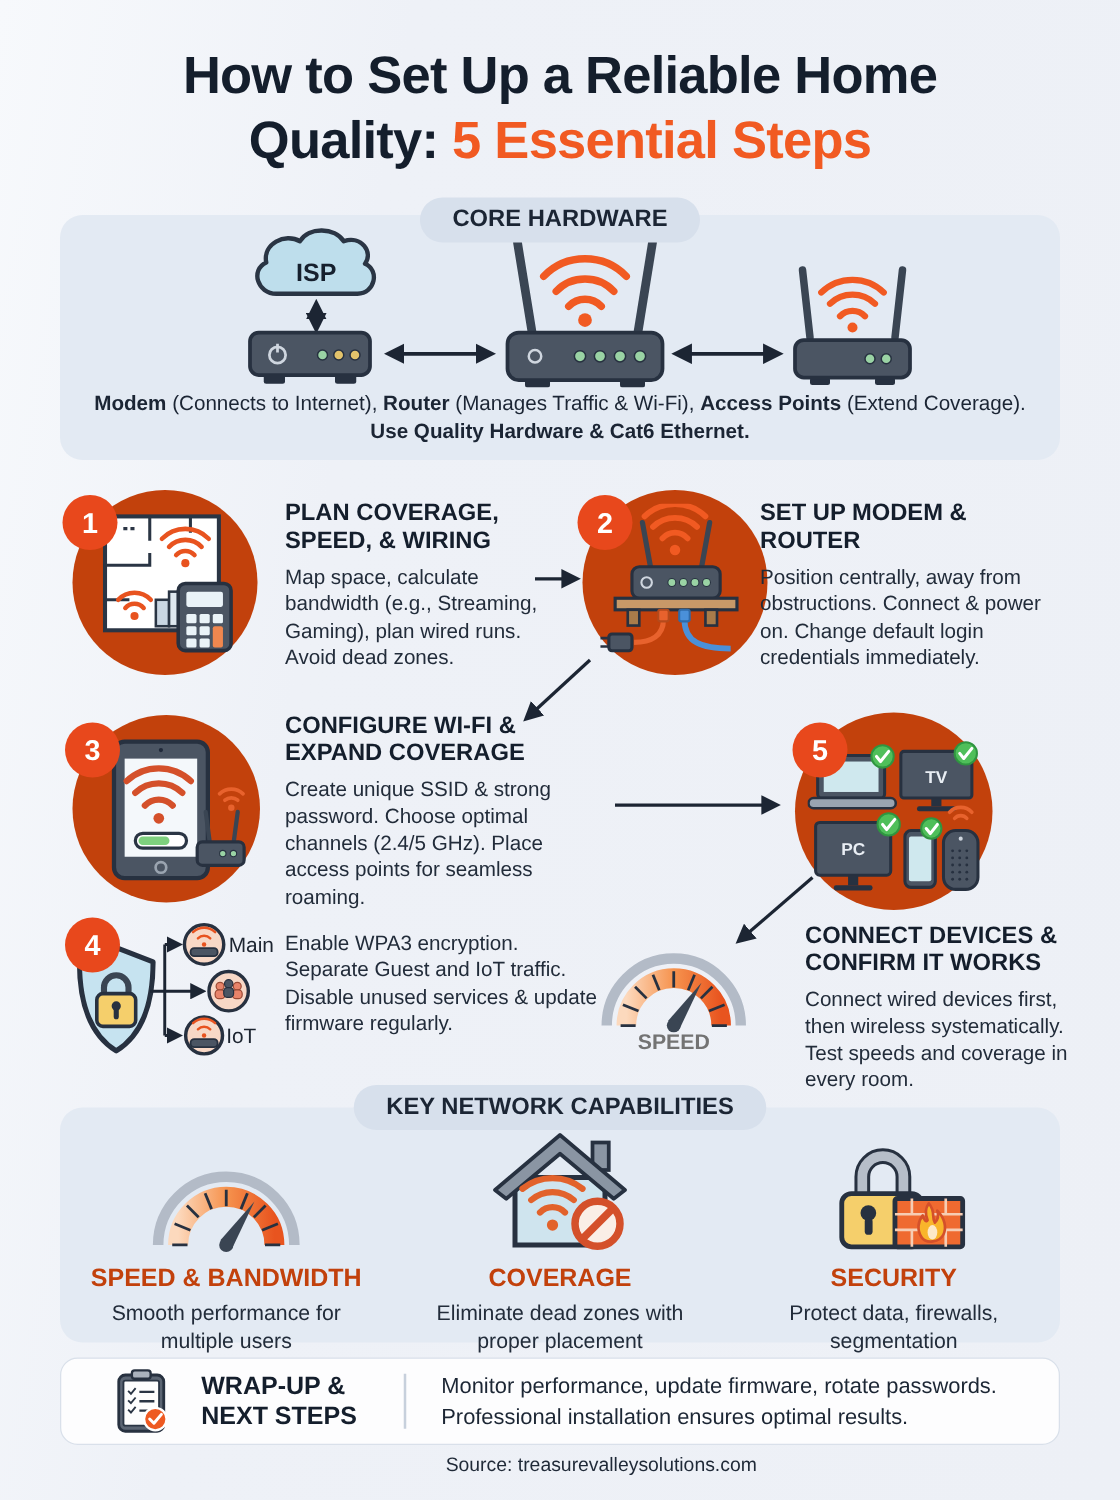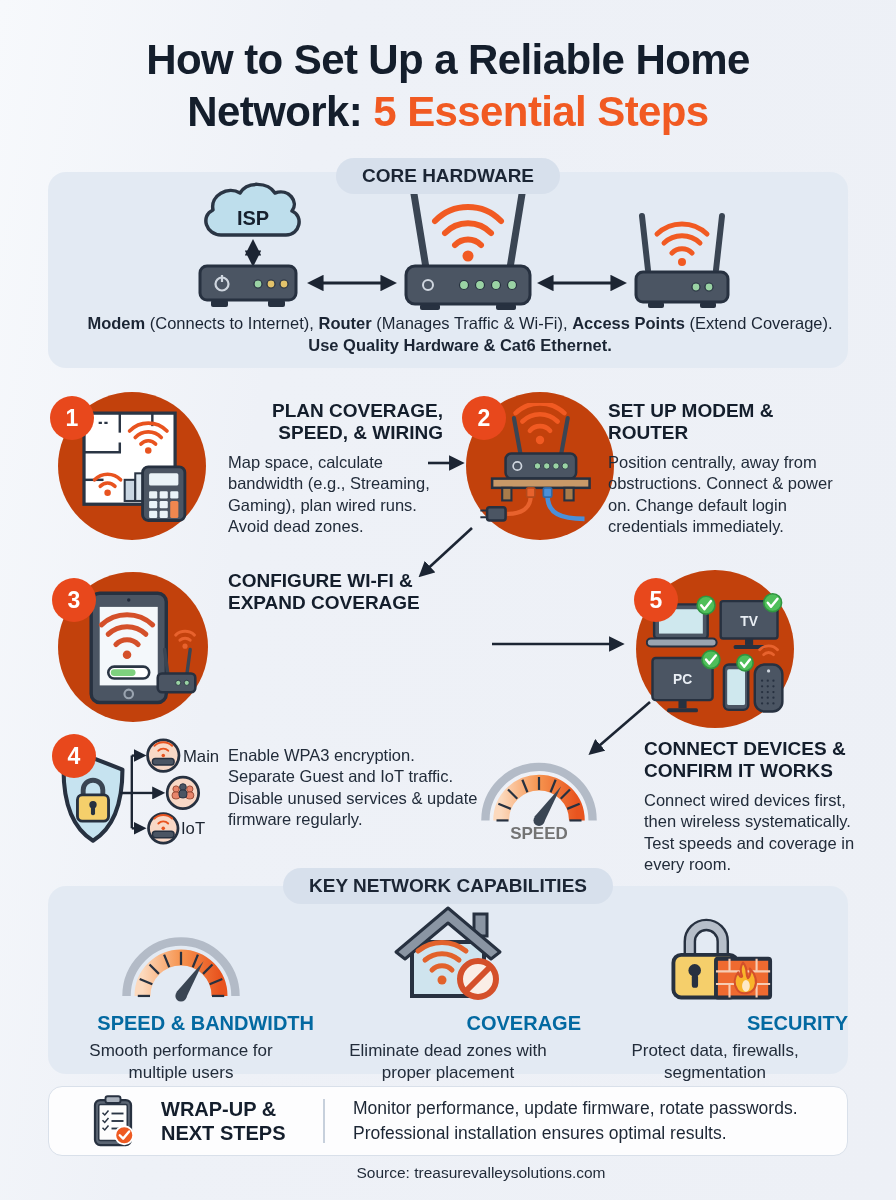--- a/index.html
+++ b/index.html
@@ -16,41 +16,41 @@
            font-size:42px; font-weight:800; letter-spacing:-0.6px; line-height:1.24; color:#141e2c; }
   .title .accent { color:#f15a22; }
 
   .pill { position:absolute; left:50%; transform:translateX(-50%);
           background:#d7e0ec; border-radius:22px; padding:7px 26px;
           font-size:19px; font-weight:700; color:#1b2534; z-index:2; white-space:nowrap; }
 
   .panel { position:absolute; left:48px; width:800px; background:#e3eaf3; border-radius:18px; }
   .core-panel { top:172px; height:196px; }
   .core-diagram { position:absolute; left:0; top:6px; width:800px; height:132px; }
-  .core-caption { position:absolute; top:140px; left:12px; width:100%; text-align:center;
+  .core-caption { position:absolute; top:140px; left:0; width:100%; text-align:center;
                   font-size:16.5px; line-height:1.34; color:#1b2534; }
   .core-caption b { font-weight:700; }
 
   .badge { position:absolute; width:44px; height:44px; border-radius:50%; background:#e8481c;
            color:#fff; display:flex; align-items:center; justify-content:center;
            font-size:23px; font-weight:700; z-index:3; }
   .step-circle { position:absolute; border-radius:50%; background:#c2410c;
                  display:flex; align-items:center; justify-content:center; }
   .step-text { position:absolute; }
   .step-text h3 { font-size:19px; font-weight:800; line-height:1.18; color:#141e2c; }
   .step-text p  { margin-top:7px; font-size:16.5px; line-height:1.3; color:#222c3a; }
   .nowrap h3 { white-space:nowrap; }
   .flow-arrows { position:absolute; left:0; top:0; width:896px; height:1200px; pointer-events:none; }
   .net-svg, .shield-svg, .gauge-svg { position:absolute; }
   .gauge-label { position:absolute; text-align:center; font-size:17px; font-weight:800; color:#737373; }
 
   .caps-panel { top:886px; height:188px; }
   .cap-col { position:absolute; top:16px; width:266px; text-align:center; }
   .cap-icon-box { height:100px; display:flex; align-items:flex-end; justify-content:center; }
-  .cap-col h3 { margin-top:10px; font-size:20px; font-weight:800; color:#0369a1;text-align:right; }
+  .cap-col h3 { margin-top:10px; font-size:20px; font-weight:800; color:#c2410c; }
   .cap-col p { margin:5px auto 0; font-size:17px; line-height:1.3; color:#222c3a; }
   .cap-body-1 { width:200px; } .cap-body-2 { width:240px; } .cap-body-3 { width:205px; }
 
   .wrapup { position:absolute; left:48px; top:1086px; width:800px; height:70px;
             background:#fdfdfe; border:1.5px solid #d9e0ea; border-radius:14px;
             display:flex; align-items:center; }
   .wrapup .clip { margin-left:40px; flex:0 0 auto; }
   .wrapup h3 { margin-left:24px; width:140px; font-size:20px; font-weight:800; line-height:1.2; color:#141e2c; }
   .wrapup .vdiv { width:2px; height:44px; background:#c7d0dc; margin-left:22px; flex:0 0 auto; }
   .wrapup p { margin-left:28px; width:474px; font-size:17.5px; line-height:1.42; color:#1c2634; }
@@ -58,21 +58,21 @@
   .source { position:absolute; top:1164px; left:0; width:100%; text-align:center;
             font-size:15.5px; color:#1f2937;margin-left:33px; }
 </style>
 </head>
 <body>
 
 <div class="page">
 
   <h1 class="title">
     <span>How to Set Up a Reliable Home</span><br>
-    <span>Network:</span>
+    <span>Quality:</span>
     <span class="accent">5 Essential Steps</span>
   </h1>
 
   <div class="pill" style="top:158px;">CORE HARDWARE</div>
   <section class="panel core-panel">
     <svg class="core-diagram" viewBox="0 0 800 132">
       <defs>
         <marker id="ah1" viewBox="0 0 10 10" refX="7" refY="5" markerWidth="5.5" markerHeight="5.5" orient="auto-start-reverse">
           <path d="M0,0L10,5L0,10Z" fill="#1c2533"></path>
         </marker>
@@ -184,21 +184,21 @@
         <rect x="96" y="130" width="10" height="9" rx="1.5" fill="#eaf3f8"></rect>
           <rect x="109" y="130" width="10" height="9" rx="1.5" fill="#eaf3f8"></rect>
         <rect x="122" y="118" width="10" height="21" rx="2" fill="#f0874f"></rect>
       </g>
     </svg>
   </div>
   <div class="badge" style="left:50px;top:396px;">
     <span>1</span>
   </div>
   <div class="step-text" style="left:228px;top:400px;">
-    <h3 style="width:215px;text-align:right;">PLAN COVERAGE, SPEED, &amp; WIRING</h3>
+    <h3 style="width:215px;">PLAN COVERAGE, SPEED, &amp; WIRING</h3>
     <p style="width:224px;">Map space, calculate bandwidth (e.g., Streaming, Gaming), plan wired runs. Avoid dead zones.</p>
   </div>
 
   <div class="step-circle" style="left:466px;top:392px;width:148px;height:148px;">
     <svg width="126" height="126" viewBox="0 0 150 150">
       <g>
         <circle cx="75" cy="44" r="5" fill="#f15a22"></circle>
         <path d="M63,33 A16,16 0 0 1 87,33" stroke="#f15a22" stroke-width="5.5" fill="none" stroke-linecap="round"></path>
         <path d="M54,22 A30,30 0 0 1 96,22" stroke="#f15a22" stroke-width="5.5" fill="none" stroke-linecap="round"></path>
         <path d="M46,12 A42,42 0 0 1 104,12" stroke="#f15a22" stroke-width="5.5" fill="none" stroke-linecap="round"></path>
@@ -258,20 +258,21 @@
           <path d="M125,61 A16,16 0 0 1 147,61" stroke="#e8622d" stroke-width="3.5" fill="none" stroke-linecap="round"></path>
         </g>
       </g>
     </svg>
   </div>
   <div class="badge" style="left:52px;top:578px;">
     <span>3</span>
   </div>
   <div class="step-text" style="left:228px;top:570px;">
     <h3 style="width:230px;">CONFIGURE WI-FI &amp; EXPAND COVERAGE</h3>
+    <p style="width:262px;">Create unique SSID &amp; strong password. Choose optimal channels (2.4/5 GHz). Place access points for seamless roaming.</p>
   </div>
 
   <div class="step-circle" style="left:636px;top:570px;width:158px;height:158px;">
     <svg width="138" height="138" viewBox="0 0 170 170">
 
       <g>
         <rect x="10" y="30" width="66" height="42" rx="4" fill="#4b5563" stroke="#273140" stroke-width="3"></rect>
         <rect x="16" y="36" width="54" height="30" fill="#cfe8ee"></rect>
         <rect x="1" y="72" width="86" height="10" rx="5" fill="#9aa4b0" stroke="#273140" stroke-width="2.5"></rect>
       </g>

